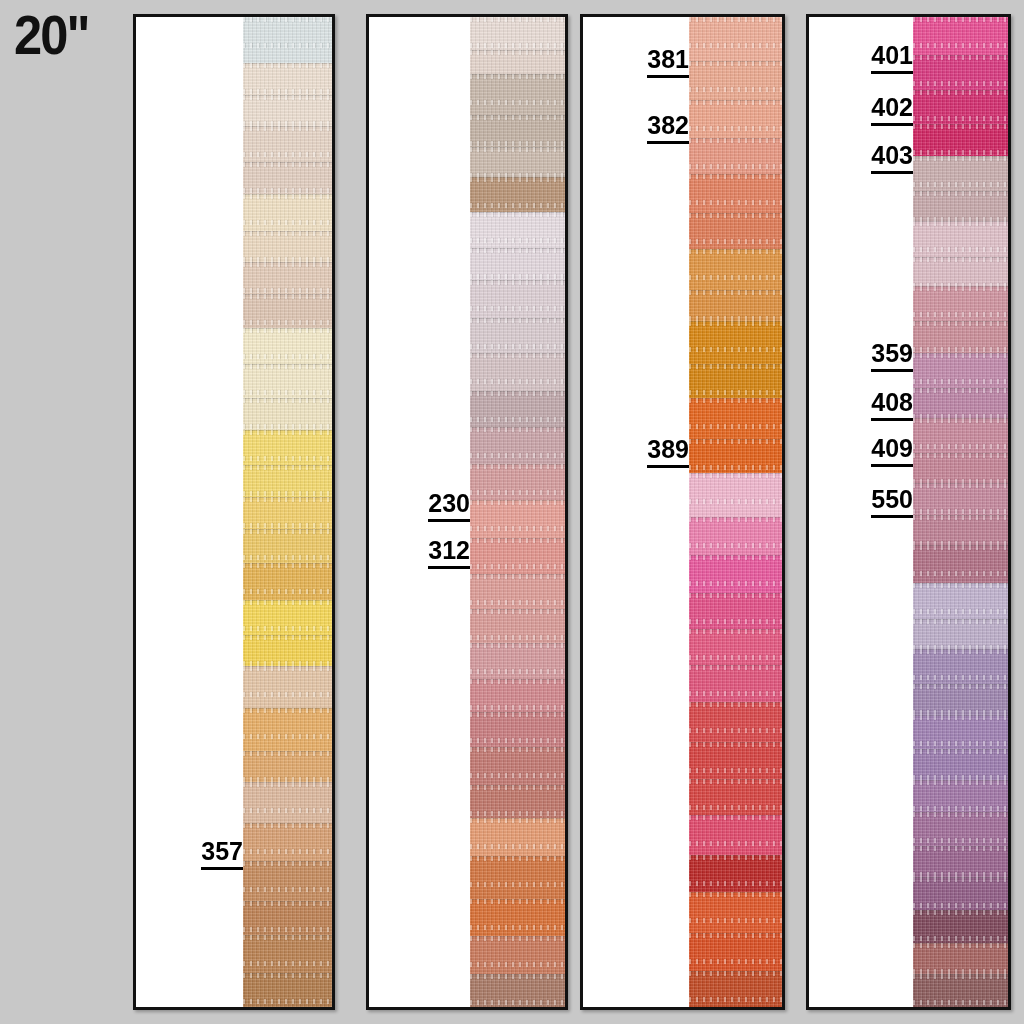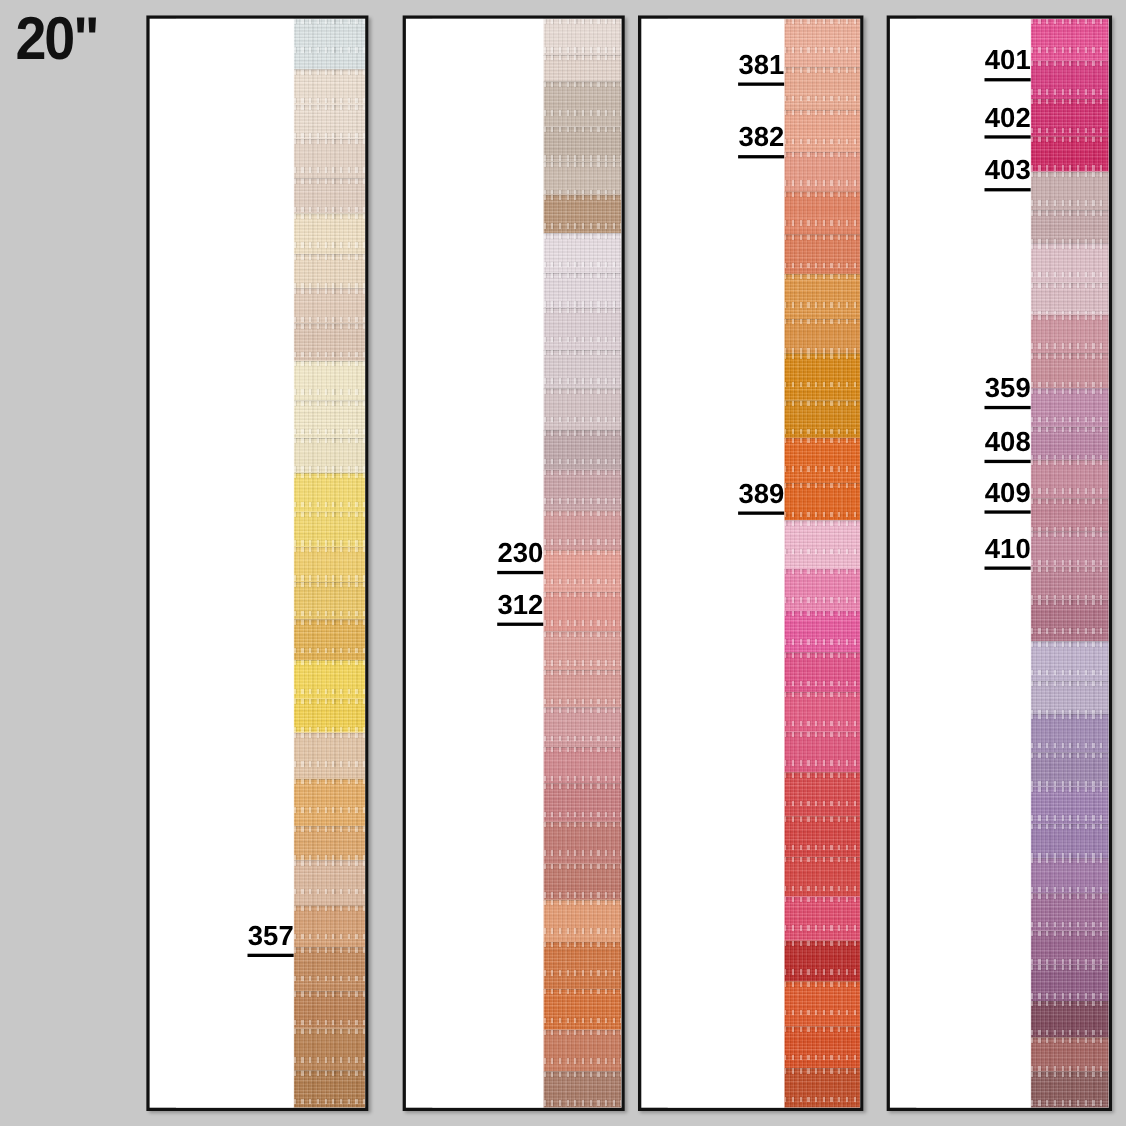--- a/index.html
+++ b/index.html
@@ -33,21 +33,20 @@
   .card{
     position:absolute;
     top:14px;
     height:996px;
     background:#ffffff;
     border:3px solid #111;
     box-sizing:border-box;
     box-shadow:2px 2px 3px rgba(0,0,0,.28);
     overflow:hidden;
     display:flex;
-    padding-left:24px;
   }
   .card-white{
     position:relative;
     flex:0 0 auto;
     background:#fff;
   }
   .swatch-strip{
     position:relative;
     flex:1 1 auto;
     display:flex;
@@ -230,21 +229,21 @@
       </div>
     </div>
     <div class="card" style="left: 806px; width: 205px; justify-content: flex-end;">
       <div class="card-white" style="width: 104px;">
         <div class="label" style="top: 26px;">401</div>
         <div class="label" style="top: 78px;">402</div>
         <div class="label" style="top: 126px;">403</div>
         <div class="label" style="top: 324px;">359</div>
         <div class="label" style="top: 373px;">408</div>
         <div class="label" style="top: 419px;">409</div>
-        <div class="label" style="top: 470px;">410</div>
+        <div class="label" style="top: 470px;">550</div>
       </div>
       <div class="swatch-strip">
         <div class="band" style="background: rgb(232, 76, 146); height: 3.81992%;"></div>
         <div class="band seam" style="background: rgb(216, 55, 126); height: 3.54707%;"></div>
         <div class="band seam" style="background: rgb(210, 43, 109); height: 3.41064%;"></div>
         <div class="band seam" style="background: rgb(207, 34, 96); height: 3.27422%;"></div>
         <div class="band seam" style="background: rgb(201, 174, 174); height: 3.54707%;"></div>
         <div class="band seam" style="background: rgb(198, 168, 170); height: 3.00136%;"></div>
         <div class="band seam" style="background: rgb(223, 192, 200); height: 3.68349%;"></div>
         <div class="band seam" style="background: rgb(220, 188, 196); height: 2.86494%;"></div>

